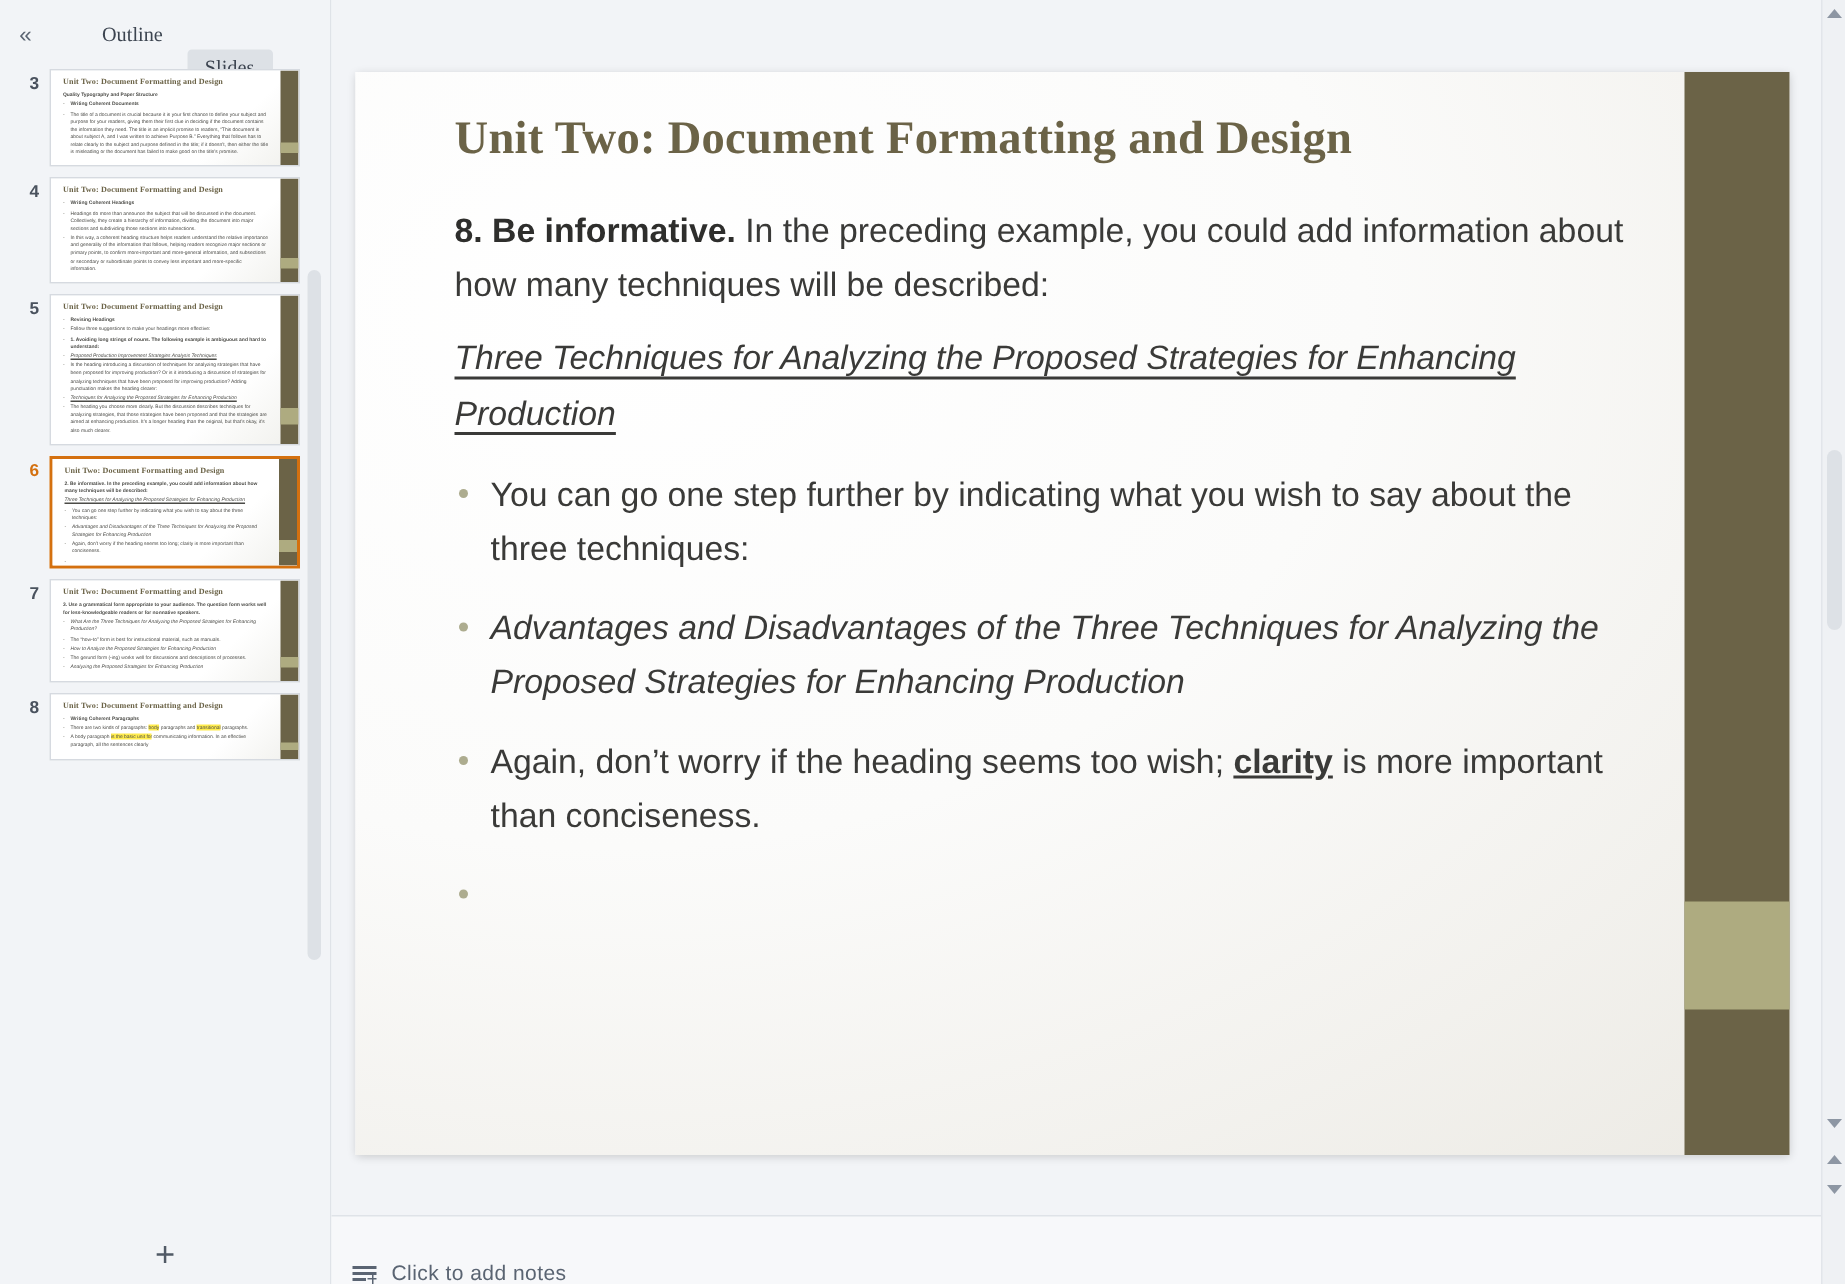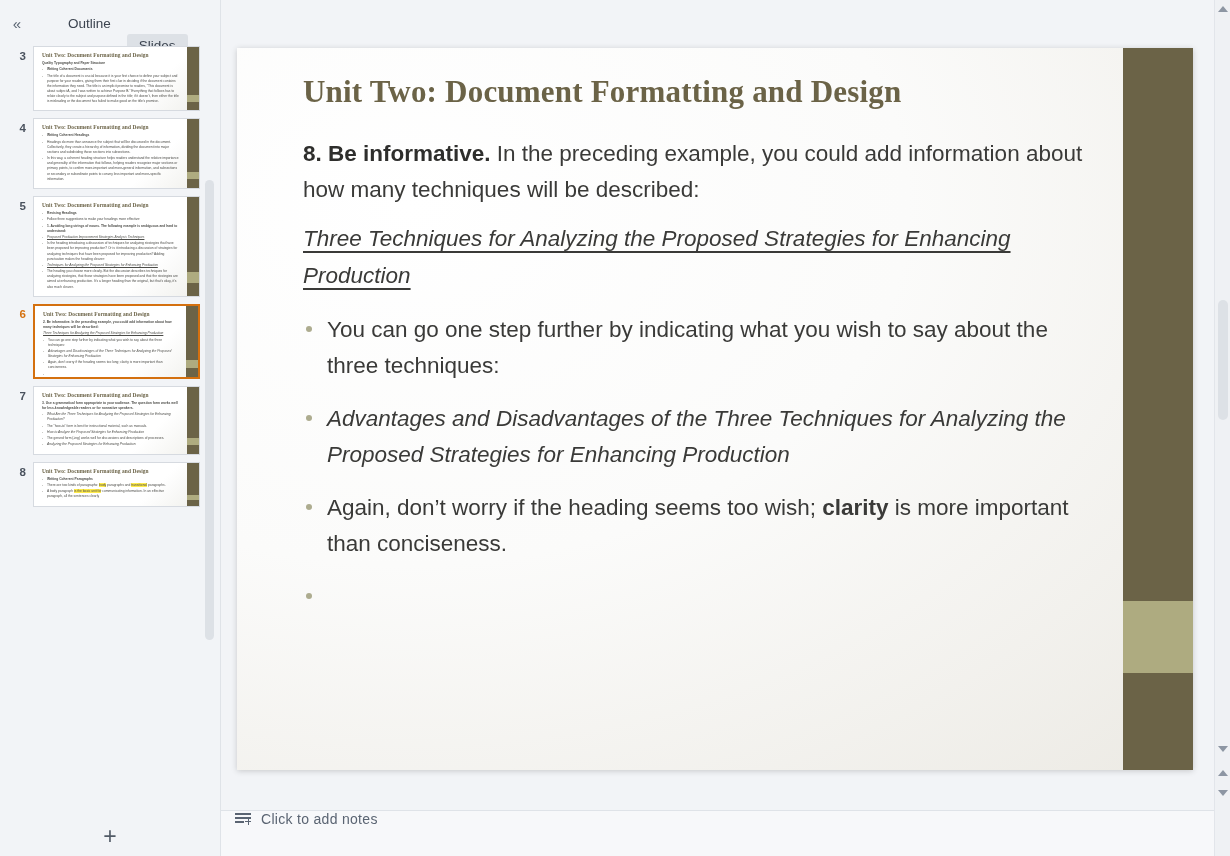--- a/index.html
+++ b/index.html
@@ -31,20 +31,21 @@
     color: #5a6472; font-size: 15px; line-height: 1;
     cursor: pointer;
   }
   .tab {
     padding: 4px 12px;
     font-size: 13.5px;
     color: #3c4450;
     border-radius: 3px;
     cursor: pointer;
     white-space: nowrap;
+    font-family: Liberation Serif, serif;
   }
   .tab.active { background: #dde1e6; margin-top: 44px; }
   .tab-outline { margin-left: 22px; }
 
   .thumb-scroll {
     position: absolute;
     top: 46px; left: 0; right: 0; bottom: 40px;
     overflow: hidden;
   }
   .thumb-row {
@@ -205,31 +206,31 @@
   }
   ul.bullets li:before {
     content: "";
     position: absolute;
     left: 3px; top: 14px;
     width: 6px; height: 6px;
     border-radius: 50%;
     background: #adac8f;
   }
   ul.bullets li.italic { font-style: italic; }
-  ul.bullets li b { font-weight: bold; }
+  ul.bullets li b { font-weight: bold; text-decoration: underline; }
   ul.bullets li.empty { min-height: 10px; margin-bottom: 0; }
 
   
   .notes-pane {
     position: absolute;
     left: 0; right: 16px; bottom: 0;
     height: 46px;
     background: #f7f8fa;
     border-top: 1px solid #dfe3e8;
-    display: flex; align-items: flex-start;
+    display: flex; align-items: flex-end;
     padding-left: 14px;
     gap: 10px;
     cursor: text;
   }
   .notes-icon { width: 16px; height: 14px; position: relative; }
   .notes-icon i {
     position: absolute; left: 0; height: 1.6px; background: #5a6472; display: block;
   }
   .notes-icon i:nth-child(1) { top: 2px; width: 16px; }
   .notes-icon i:nth-child(2) { top: 6px; width: 16px; }

